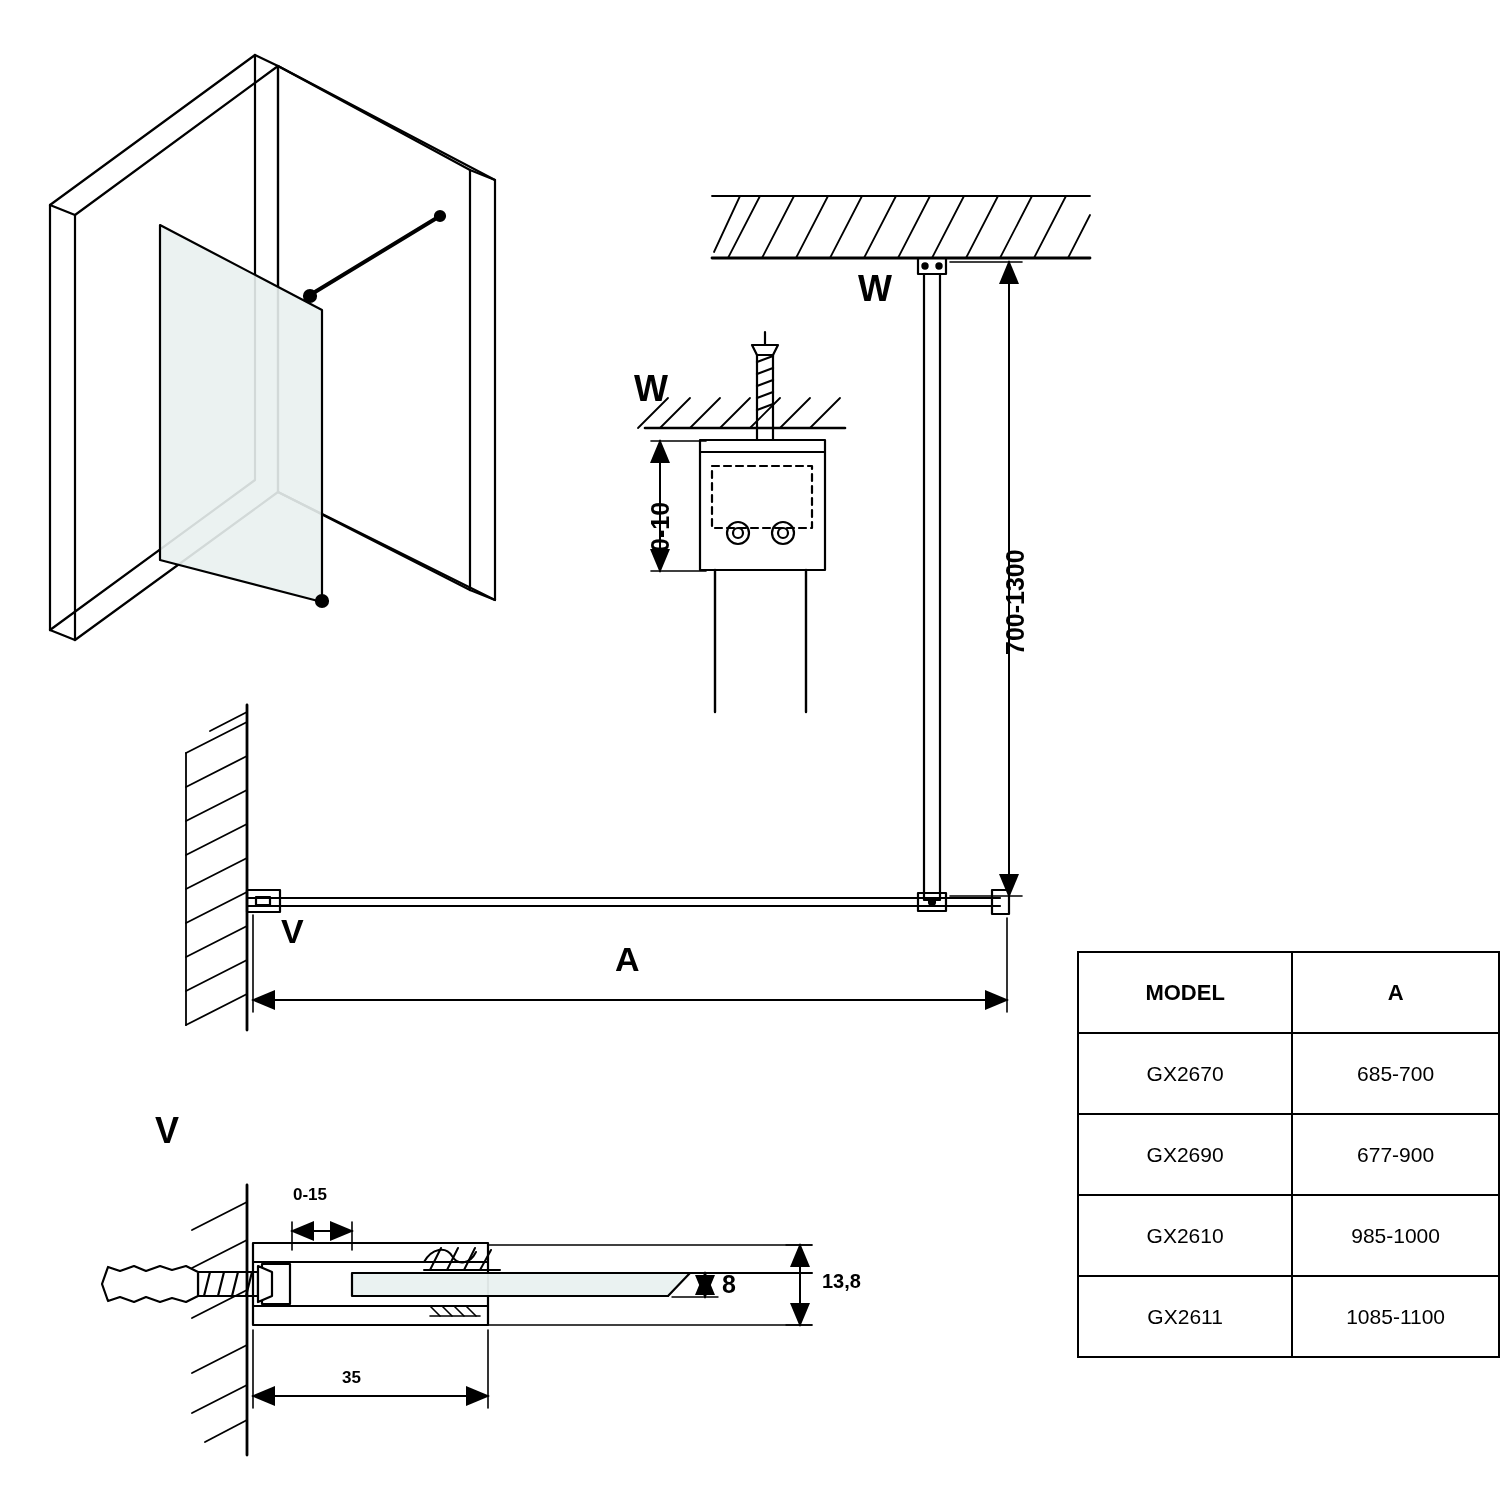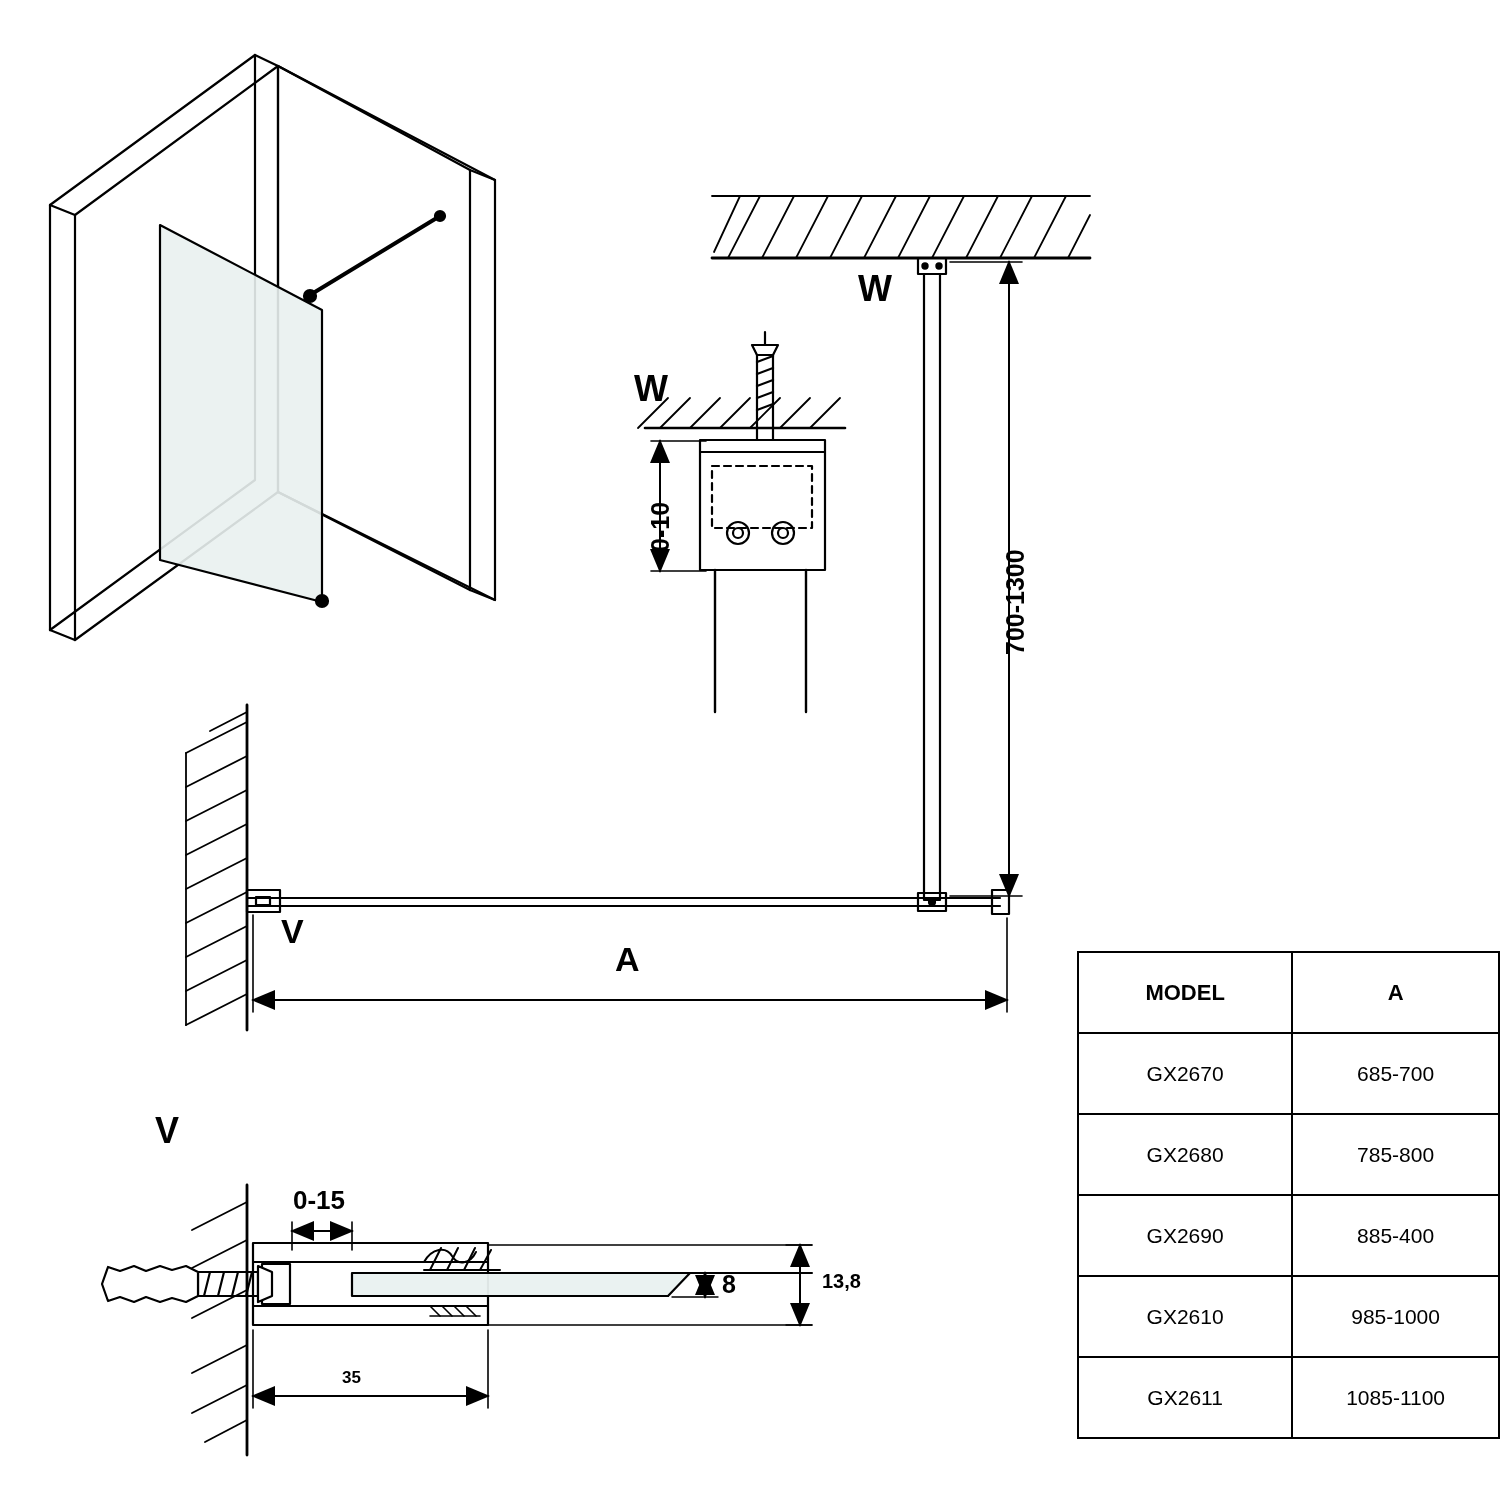--- a/index.html
+++ b/index.html
@@ -266,44 +266,40 @@
     </g>
   </svg>
 
   <div class="lbl" style="left:634px; top:368px; font-size:36px;">W</div>
   <div class="lbl" style="left:858px; top:268px; font-size:36px;">W</div>
   <div class="lbl vert" style="left:646px; top:552px; font-size:25px;">0-10</div>
   <div class="lbl vert" style="left:1001px; top:655px; font-size:25px;">700-1300</div>
   <div class="lbl" style="left:281px; top:912px; font-size:34px;">V</div>
   <div class="lbl" style="left:615px; top:940px; font-size:34px;">A</div>
   <div class="lbl" style="left:155px; top:1110px; font-size:36px;">V</div>
-  <div class="lbl" style="left:293px; top:1185px; font-size:26px;">0-15</div>
+  <div class="lbl" style="left:293px; top:1185px; font-size:17px;">0-15</div>
   <div class="lbl" style="left:342px; top:1368px; font-size:17px;">35</div>
   <div class="lbl" style="left:722px; top:1270px; font-size:25px;">8</div>
   <div class="lbl" style="left:822px; top:1270px; font-size:20px;">13,8</div>
 
   <table id="model-table">
     <thead>
       <tr>
         <th class="c-model">MODEL</th>
         <th class="c-a">A</th>
       </tr>
     </thead>
     <tbody>
       <tr>
         <td class="c-model">GX2670</td>
         <td class="c-a">685-700</td>
       </tr>
       <tr>
-        <td class="c-model">GX2680</td>
-        <td class="c-a">785-800</td>
-      </tr>
-      <tr>
         <td class="c-model">GX2690</td>
-        <td class="c-a">885-400</td>
+        <td class="c-a">677-900</td>
       </tr>
       <tr>
         <td class="c-model">GX2610</td>
         <td class="c-a">985-1000</td>
       </tr>
       <tr>
         <td class="c-model">GX2611</td>
         <td class="c-a">1085-1100</td>
       </tr>
     </tbody>

